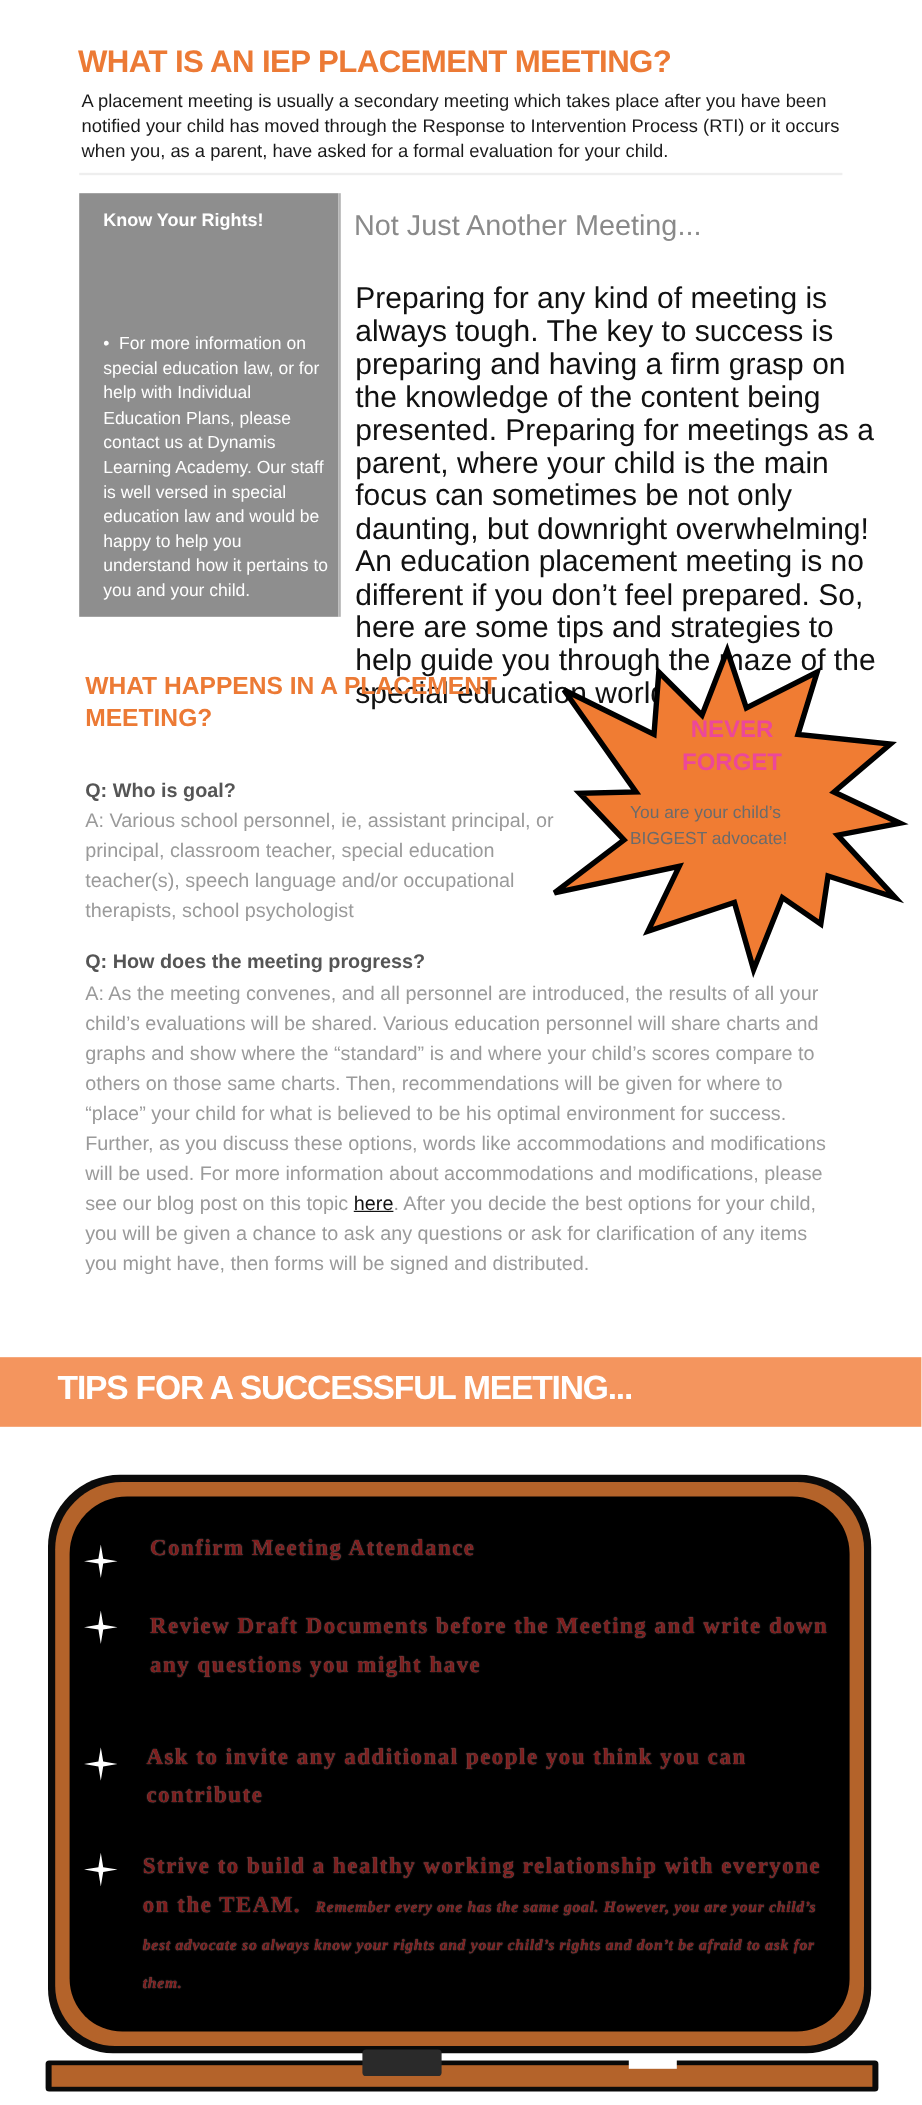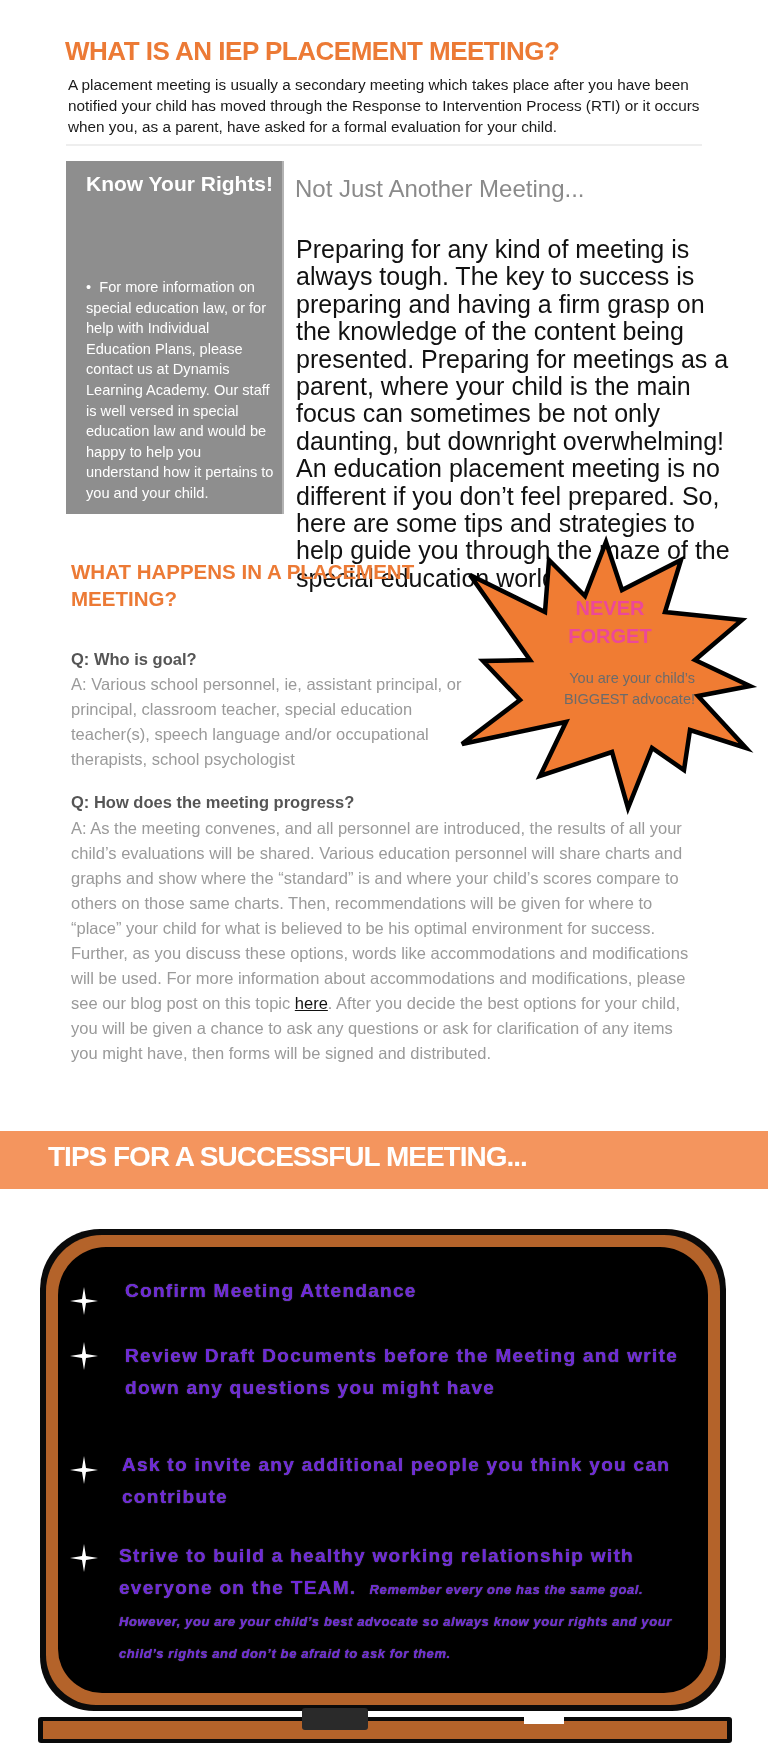--- a/index.html
+++ b/index.html
@@ -4,52 +4,52 @@
   <style>
     html, body { margin: 0; padding: 0; background: #ffffff; }
     body { width: 768px; height: 1754px; position: relative; overflow: hidden; font-family: "Liberation Sans", sans-serif; }
     .abs { position: absolute; }
 
     .main-title { left: 65px; top: 36px; font-size: 26px; font-weight: bold; color: #ec7a35; letter-spacing: -0.5px; white-space: nowrap; }
     .intro { left: 68px; top: 74px; width: 670px; font-size: 15.3px; line-height: 21px; color: #1a1a1a; }
     .divider { left: 66px; top: 144px; width: 636px; height: 2px; background: #eeeeee; }
 
     .rights-box { left: 66px; top: 161px; width: 216px; height: 353px; background: #8e8e8e; }
-    .rights-title { left: 86px; top: 172px; width: 190px; font-size: 21px; font-weight: bold; color: #ffffff; line-height: 24px; }
+    .rights-title { left: 86px; top: 172px; width: 190px; font-size: 15px; font-weight: bold; color: #ffffff; line-height: 24px; }
     .rights-body { left: 86px; top: 247px; width: 192px; font-size: 14.6px; line-height: 20.6px; color: #ffffff; margin-top: 30px; }
     .vline { left: 282px; top: 161px; width: 2px; height: 353px; background: #b3b3b3; }
 
     .sub-title { left: 295px; top: 175px; font-size: 24px; color: #8a8a8a; white-space: nowrap; }
     .prep-body { left: 296px; top: 236px; width: 440px; font-size: 25px; line-height: 27.4px; color: #111111; }
 
     .what-title { left: 71px; top: 558px; width: 400px; font-size: 20.5px; font-weight: bold; color: #ec7a35; line-height: 27px; }
     .q { font-size: 16.5px; font-weight: bold; color: #555555; }
     .a { font-size: 16.5px; color: #9a9a9a; line-height: 25px; }
     .q1 { left: 71px; top: 650px; }
     .a1 { left: 71px; top: 672px; width: 420px; }
     .q2 { left: 71px; top: 793px; }
     .a2 { left: 71px; top: 816px; width: 630px; }
     .a2 a { color: #111111; text-decoration: underline; }
 
     .burst { left: 455px; top: 535px; width: 310px; height: 280px; }
     .burst-title { left: 540px; top: 594px; width: 140px; text-align: center; font-size: 20px; font-weight: bold; color: #ec4899; line-height: 28px; }
-    .burst-text { left: 525px; top: 668px; width: 170px; text-align: right; font-size: 14.5px; color: #6b6b6b; line-height: 21px; }
+    .burst-text { left: 525px; top: 668px; width: 170px; text-align: left; font-size: 14.5px; color: #6b6b6b; line-height: 21px; }
 
     .tips-banner { left: 0; top: 1131px; width: 768px; height: 58px; background: #f4955e; }
     .tips-title { left: 48px; top: 1141px; font-size: 28px; font-weight: bold; color: #ffffff; letter-spacing: -1px; white-space: nowrap; }
 
     .board-outer { left: 40px; top: 1229px; width: 686px; height: 482px; background: #0a0a0a; border-radius: 60px 60px 54px 54px; }
     .board-frame { left: 46px; top: 1235px; width: 674px; height: 470px; background: #b4632a; border-radius: 56px 56px 50px 50px; }
     .board { left: 58px; top: 1247px; width: 650px; height: 446px; background: #000000; border-radius: 48px 48px 44px 44px; }
     .ledge-outer { left: 38px; top: 1717px; width: 694px; height: 26px; background: #0a0a0a; border-radius: 3px; }
     .ledge { left: 43px; top: 1721px; width: 684px; height: 18px; background: #b4632a; }
     .eraser { left: 302px; top: 1708px; width: 66px; height: 22px; background: #2a2a2a; border-radius: 3px; }
     .chalk { left: 524px; top: 1716px; width: 40px; height: 8px; background: #ffffff; }
 
-    .tip { color: #6d28d9; font-family: Liberation Sans, sans-serif; font-weight: bold; font-size: 19px; line-height: 32px; letter-spacing: 1.3px; text-shadow: 0 0 1px #999; }
+    .tip { color: #7f1d1d; font-family: Liberation Serif, serif; font-weight: bold; font-size: 19px; line-height: 32px; letter-spacing: 1.3px; text-shadow: 0 0 1px #999; }
     .tip em { font-style: italic; font-size: 13px; letter-spacing: 0.6px; line-height: 28px; }
     .star { width: 28px; height: 28px; }
     .tip1 { left: 125px; top: 1275px; width: 560px; }
     .tip2 { left: 125px; top: 1340px; width: 570px; }
     .tip3 { left: 122px; top: 1449px; width: 570px; }
     .tip4 { left: 119px; top: 1540px; width: 580px; }
     .s1 { left: 70px; top: 1287px; }
     .s2 { left: 70px; top: 1342px; }
     .s3 { left: 70px; top: 1456px; }
     .s4 { left: 70px; top: 1544px; }

